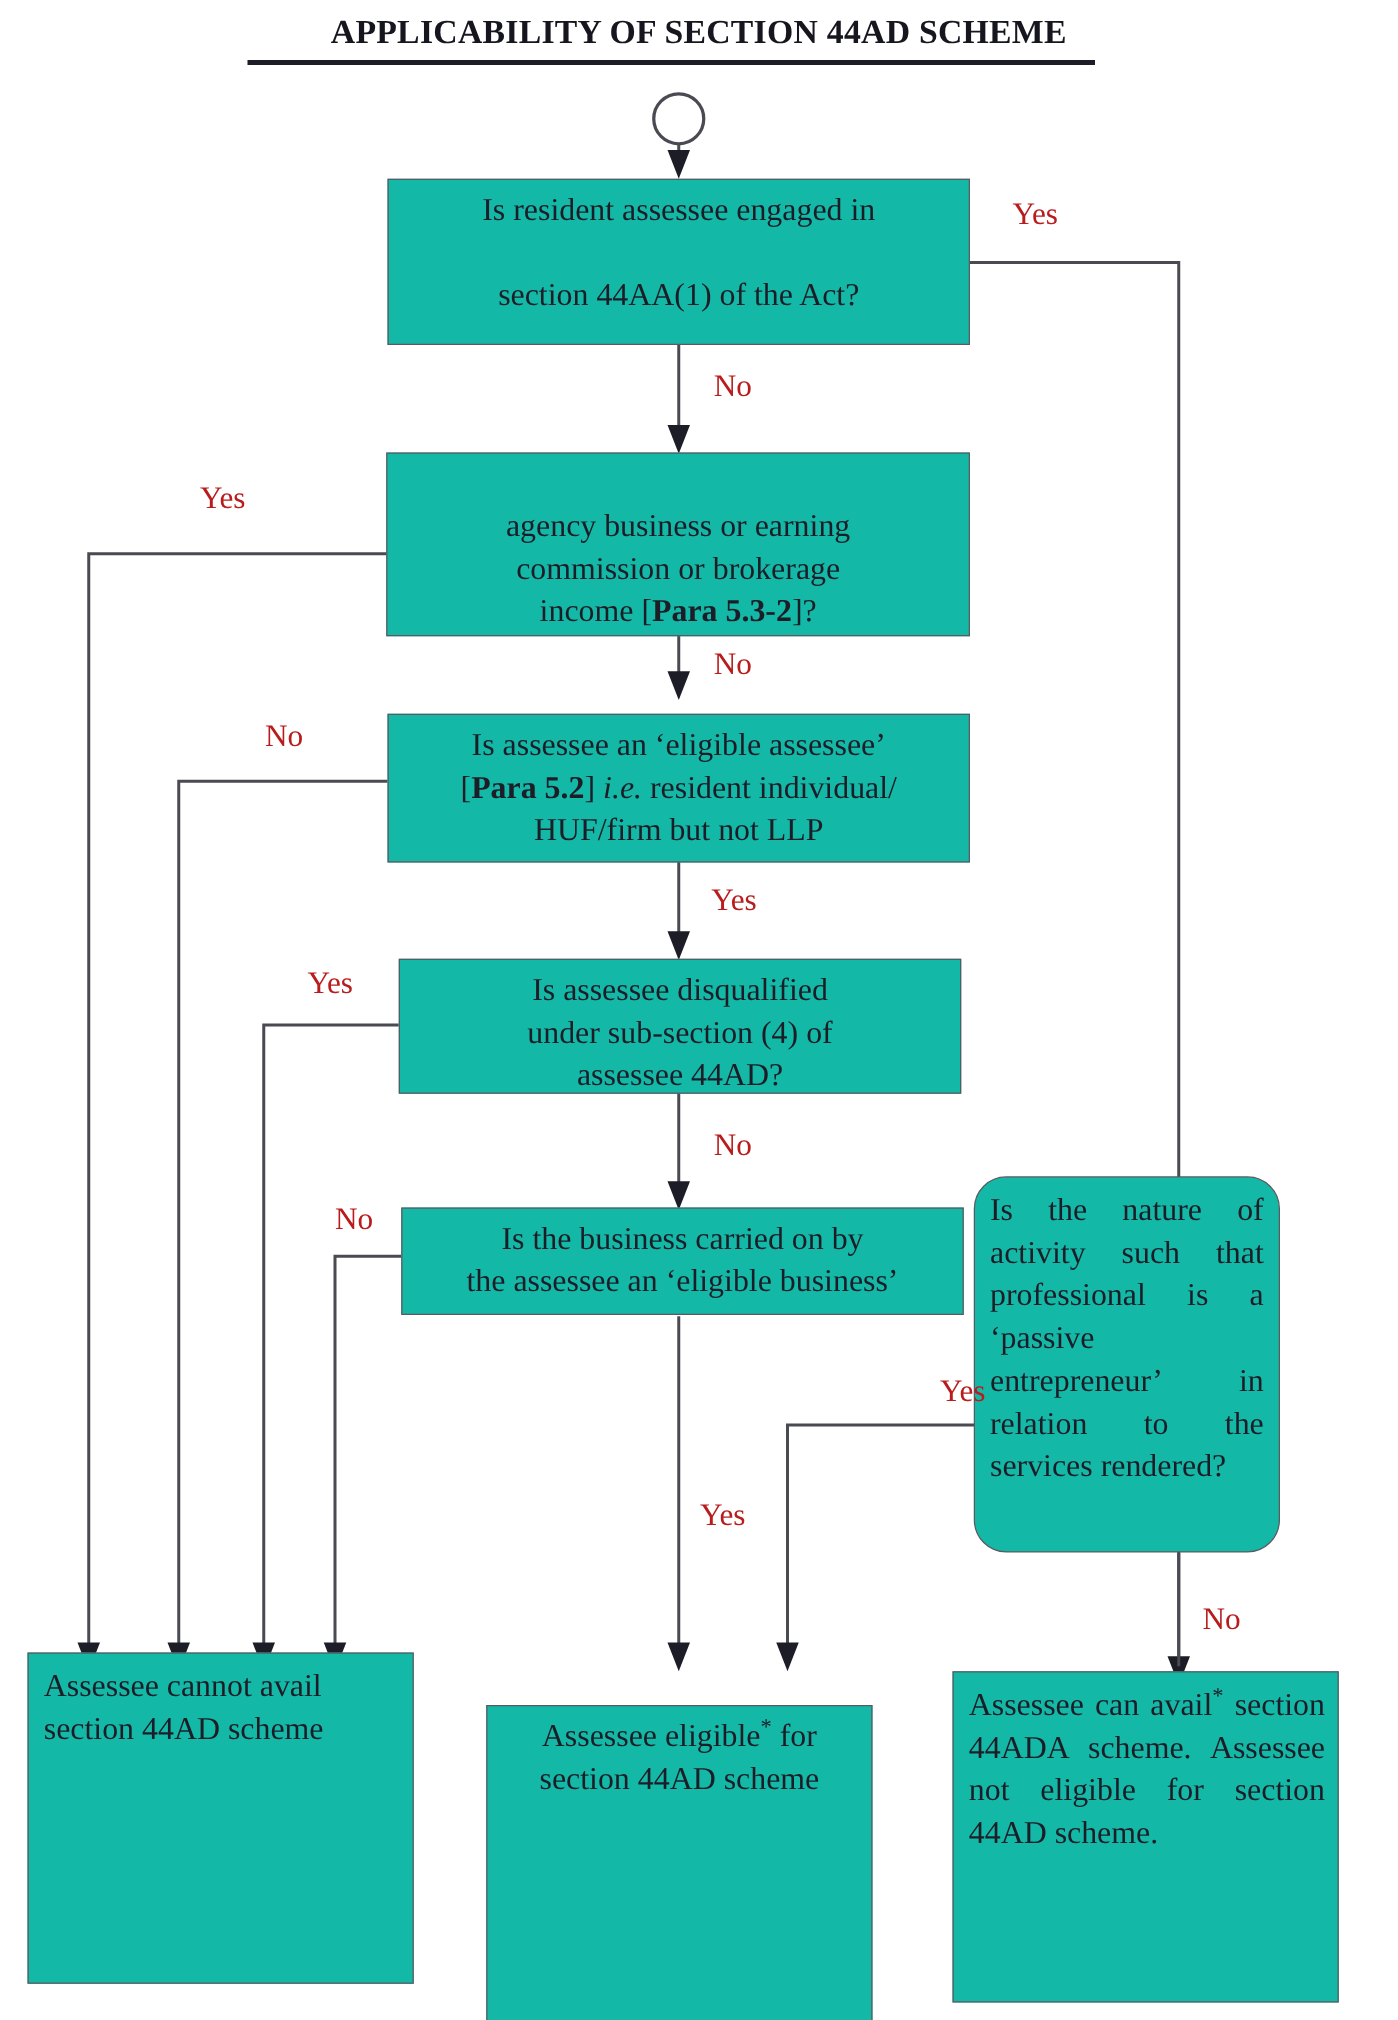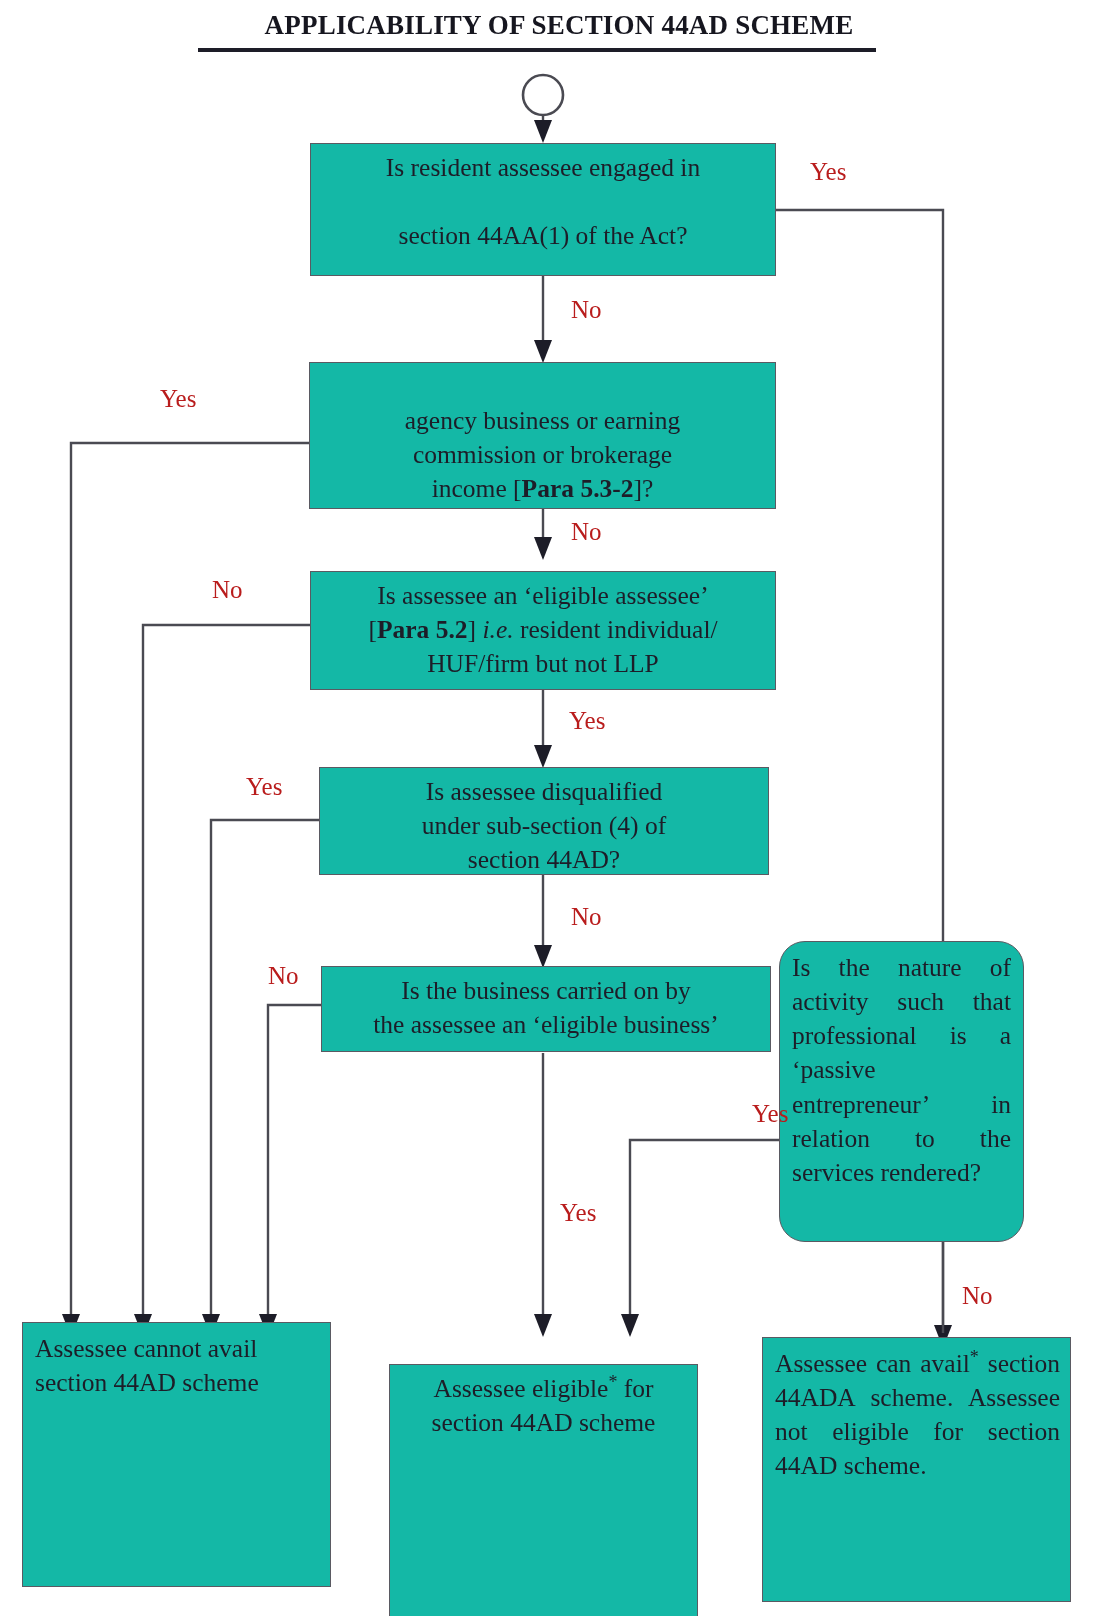--- a/index.html
+++ b/index.html
@@ -143,21 +143,21 @@
       <span>Is assessee an ‘eligible assessee’</span><br>
       <span>[</span><b class="strong">Para 5.2</b><span>] </span><i class="ital">i.e.</i><span> resident individual/</span><br>
       <span>HUF/firm but not LLP</span>
     </div>
   </div>
 
   <div class="box" style="left:319px;top:767px;width:450px;height:108px;">
     <div class="txt">
       <span>Is assessee disqualified</span><br>
       <span>under sub-section (4) of</span><br>
-      <span>section 44AD?</span>
+      <span>assessee 44AD?</span>
     </div>
   </div>
 
   <div class="box" style="left:321px;top:966px;width:450px;height:86px;">
     <div class="txt">
       <span>Is the business carried on by</span><br>
       <span>the assessee an ‘eligible business’</span>
     </div>
   </div>
 

